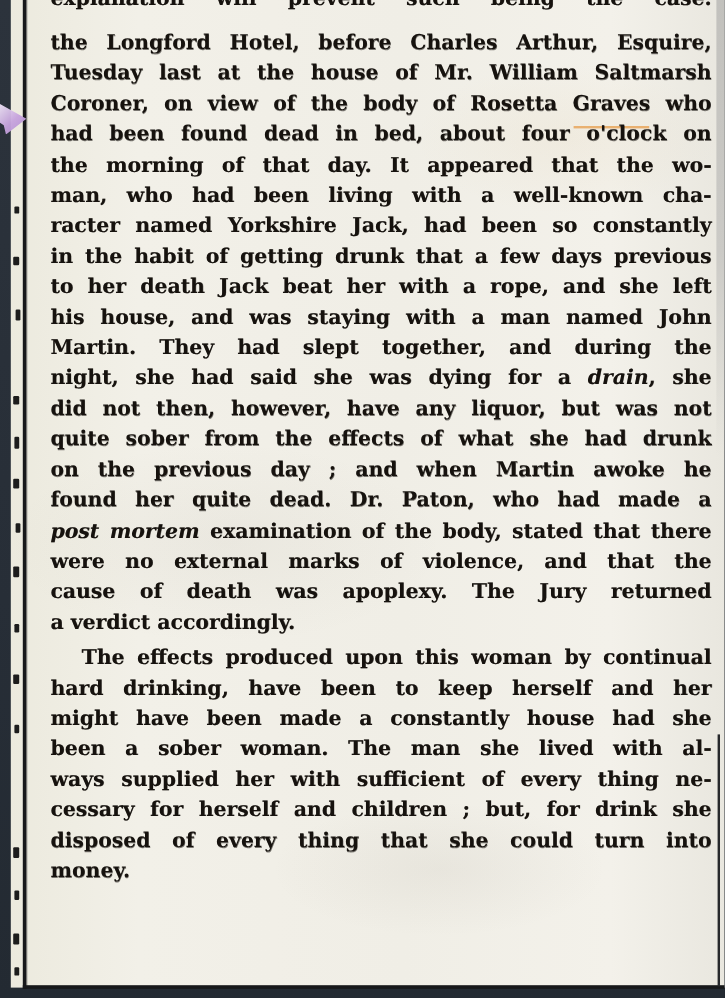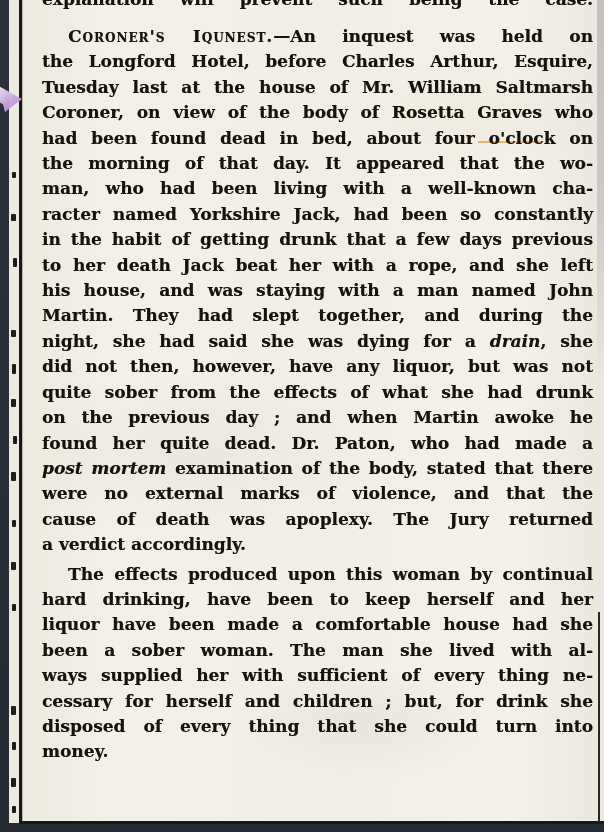--- a/index.html
+++ b/index.html
@@ -55,36 +55,35 @@
     text-align:justify;
     -moz-text-align-last:justify;
     text-align-last:justify;
   }
   .line.lastline{-moz-text-align-last:left;text-align-last:left;}
   .line.indent{text-indent:26px;}
   .seg-smallcaps{font-variant:small-caps;letter-spacing:1px;}
   .seg-italic{font-style:italic;margin-top:42px;}
   .seg-underline-orange{
     box-shadow:0 3px 0 -1px rgba(231,166,92,0.85);
-    padding-bottom:19px;
+    padding-bottom:8px;
   }
 </style>
 </head>
 <body>
 
 <div class="scan">
 
   <div class="paper">
     <div class="textcol">
       <div class="clip-top">
         <div class="line">explanation will prevent such being the case.</div>
       </div>
       <div class="article">
           <div class="para">
-            <div class="line indent"><span class="seg-smallcaps">Coroner's Iqunest.</span><span>—An inquest was held on</span></div>
             <div class="line"><span>the Longford Hotel, before Charles Arthur, Esquire,</span></div>
             <div class="line"><span>Tuesday last at the house of Mr. William Saltmarsh</span></div>
             <div class="line"><span>Coroner, on view of the body of Rosetta </span><span class="seg-underline-orange">Graves</span><span> who</span></div>
             <div class="line"><span>had been found dead in bed, about four o'clock on</span></div>
             <div class="line"><span>the morning of that day. It appeared that the wo-</span></div>
             <div class="line"><span>man, who had been living with a well-known cha-</span></div>
             <div class="line"><span>racter named Yorkshire Jack, had been so constantly</span></div>
             <div class="line"><span>in the habit of getting drunk that a few days previous</span></div>
             <div class="line"><span>to her death Jack beat her with a rope, and she left</span></div>
             <div class="line"><span>his house, and was staying with a man named John</span></div>
@@ -95,21 +94,21 @@
             <div class="line"><span>on the previous day ; and when Martin awoke he</span></div>
             <div class="line"><span>found her quite dead. Dr. Paton, who had made a</span></div>
             <div class="line"><span class="seg-italic">post mortem</span><span> examination of the body, stated that there</span></div>
             <div class="line"><span>were no external marks of violence, and that the</span></div>
             <div class="line"><span>cause of death was apoplexy. The Jury returned</span></div>
             <div class="line lastline"><span>a verdict accordingly.</span></div>
           </div>
           <div class="para">
             <div class="line indent"><span>The effects produced upon this woman by continual</span></div>
             <div class="line"><span>hard drinking, have been to keep herself and her</span></div>
-            <div class="line"><span>liquor have been made a comfortable house had she</span></div>
+            <div class="line"><span>might have been made a constantly house had she</span></div>
             <div class="line"><span>been a sober woman. The man she lived with al-</span></div>
             <div class="line"><span>ways supplied her with sufficient of every thing ne-</span></div>
             <div class="line"><span>cessary for herself and children ; but, for drink she</span></div>
             <div class="line"><span>disposed of every thing that she could turn into</span></div>
             <div class="line lastline"><span>money.</span></div>
           </div>
         </div>
     </div>
   </div>
 

